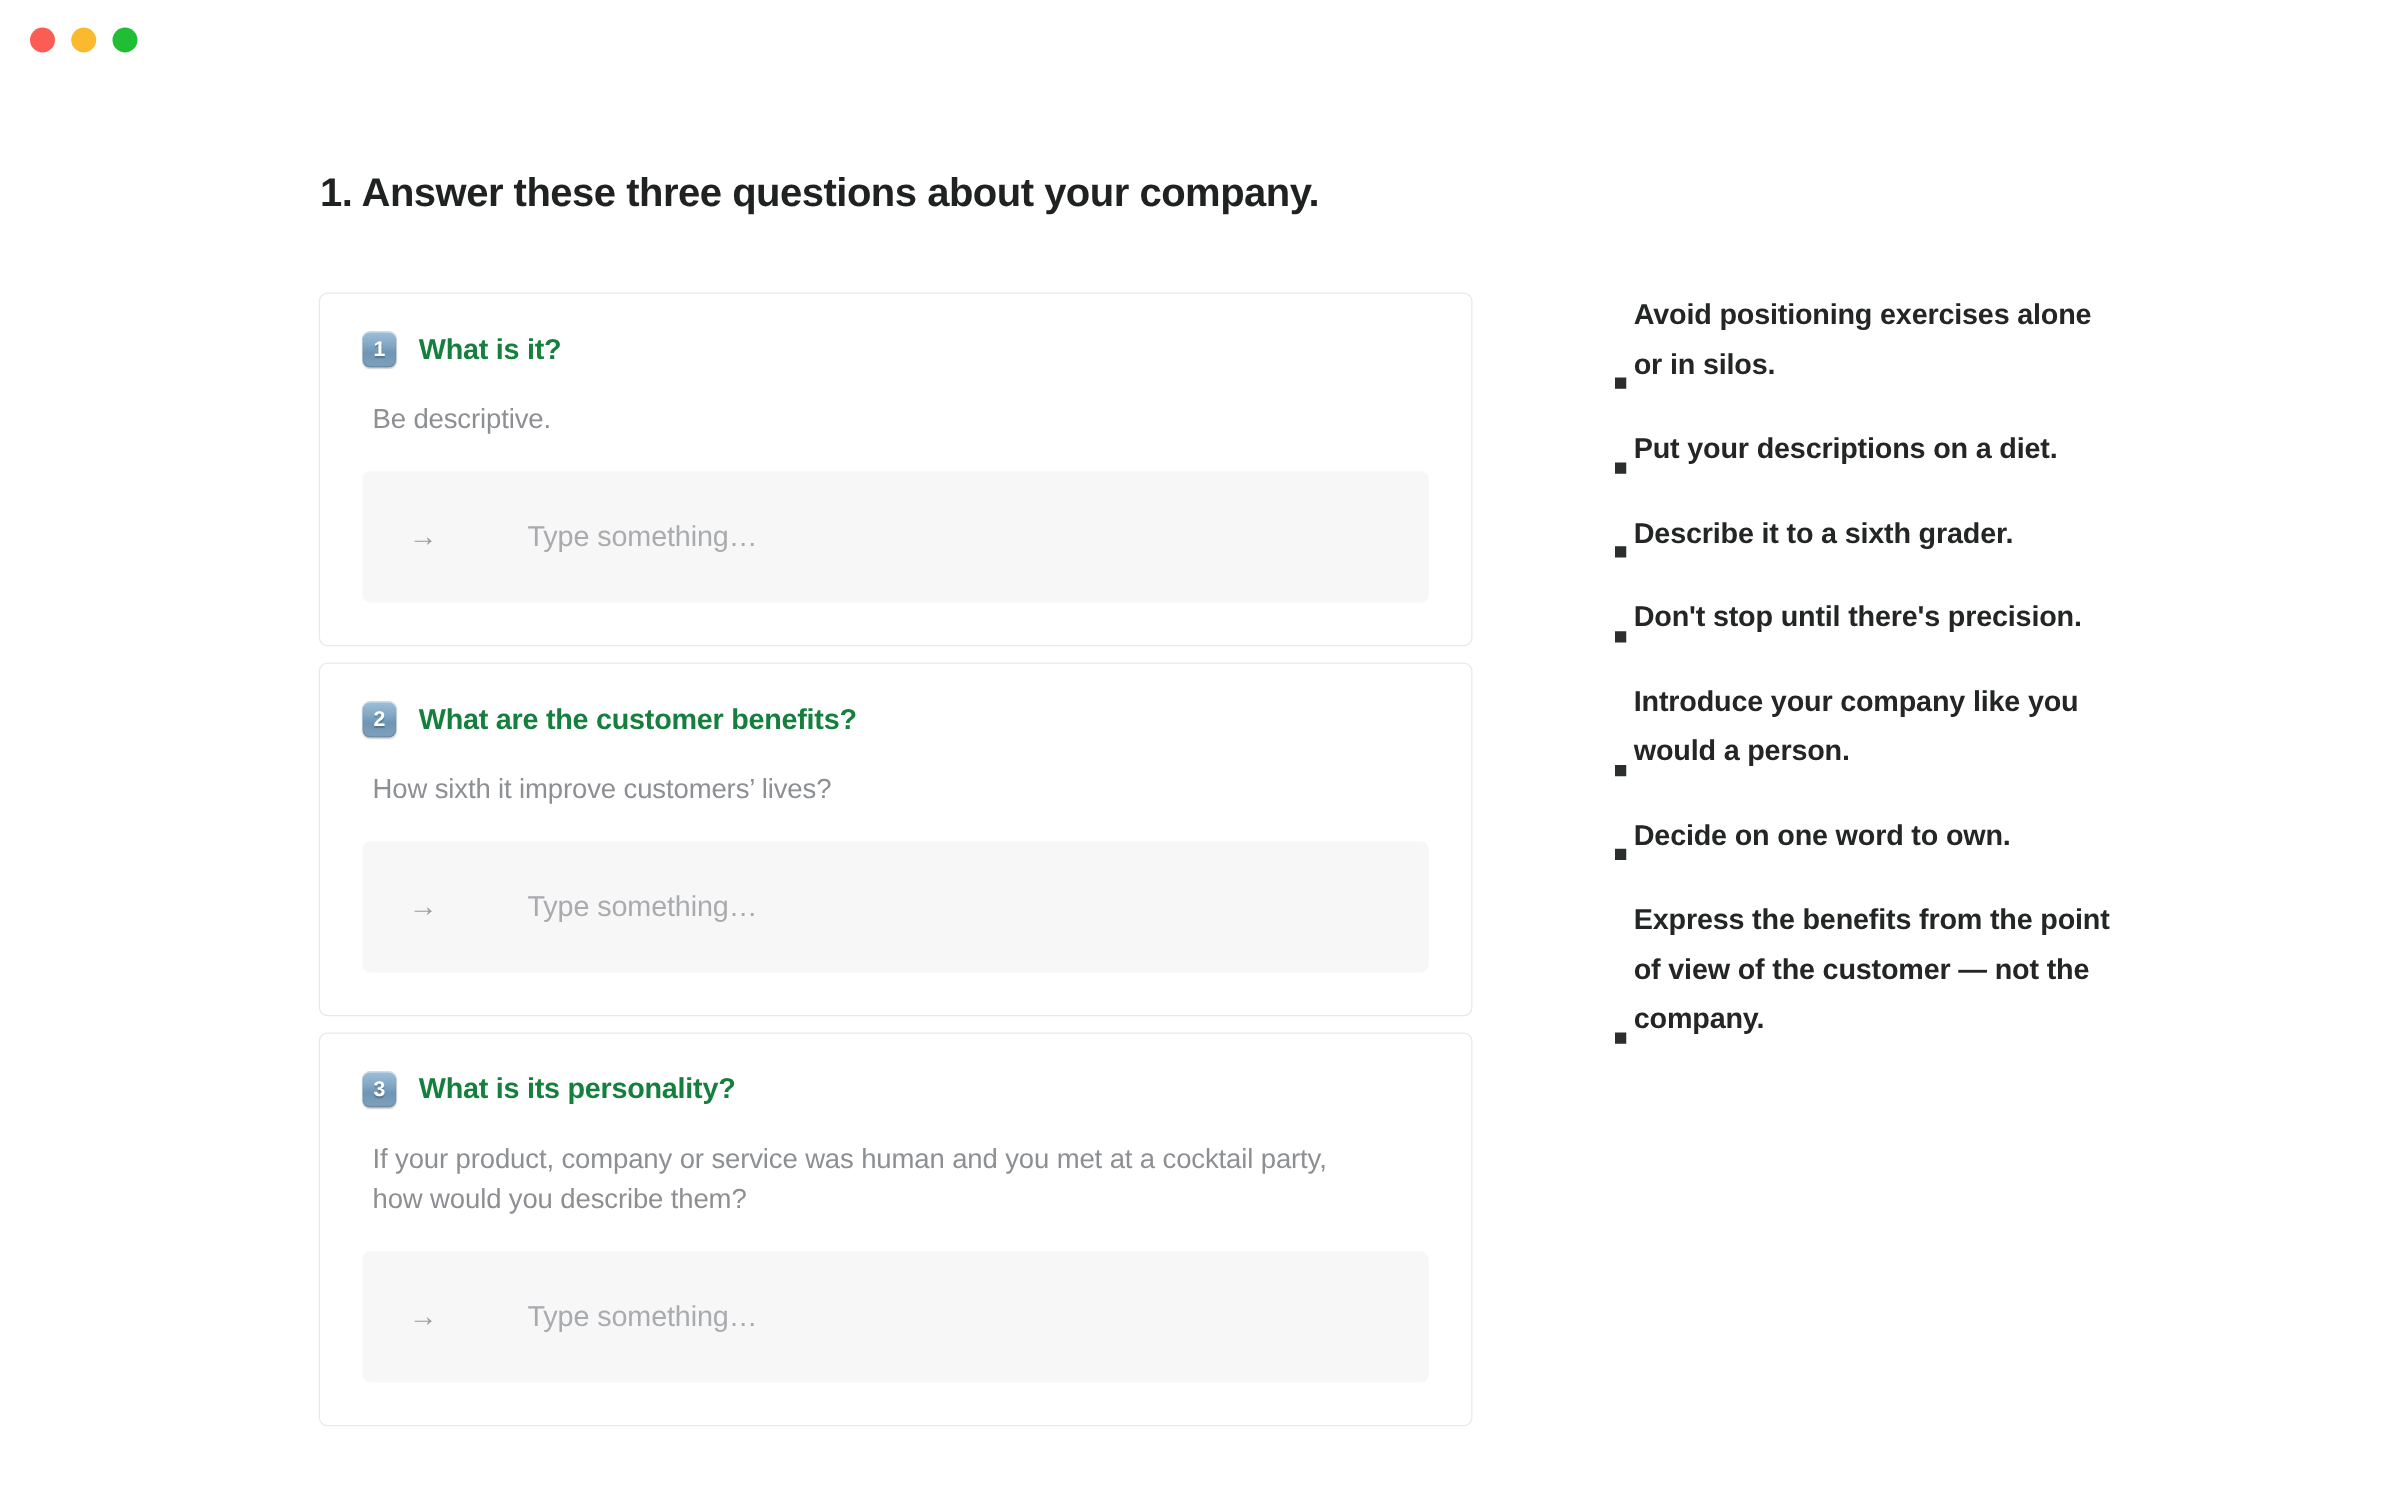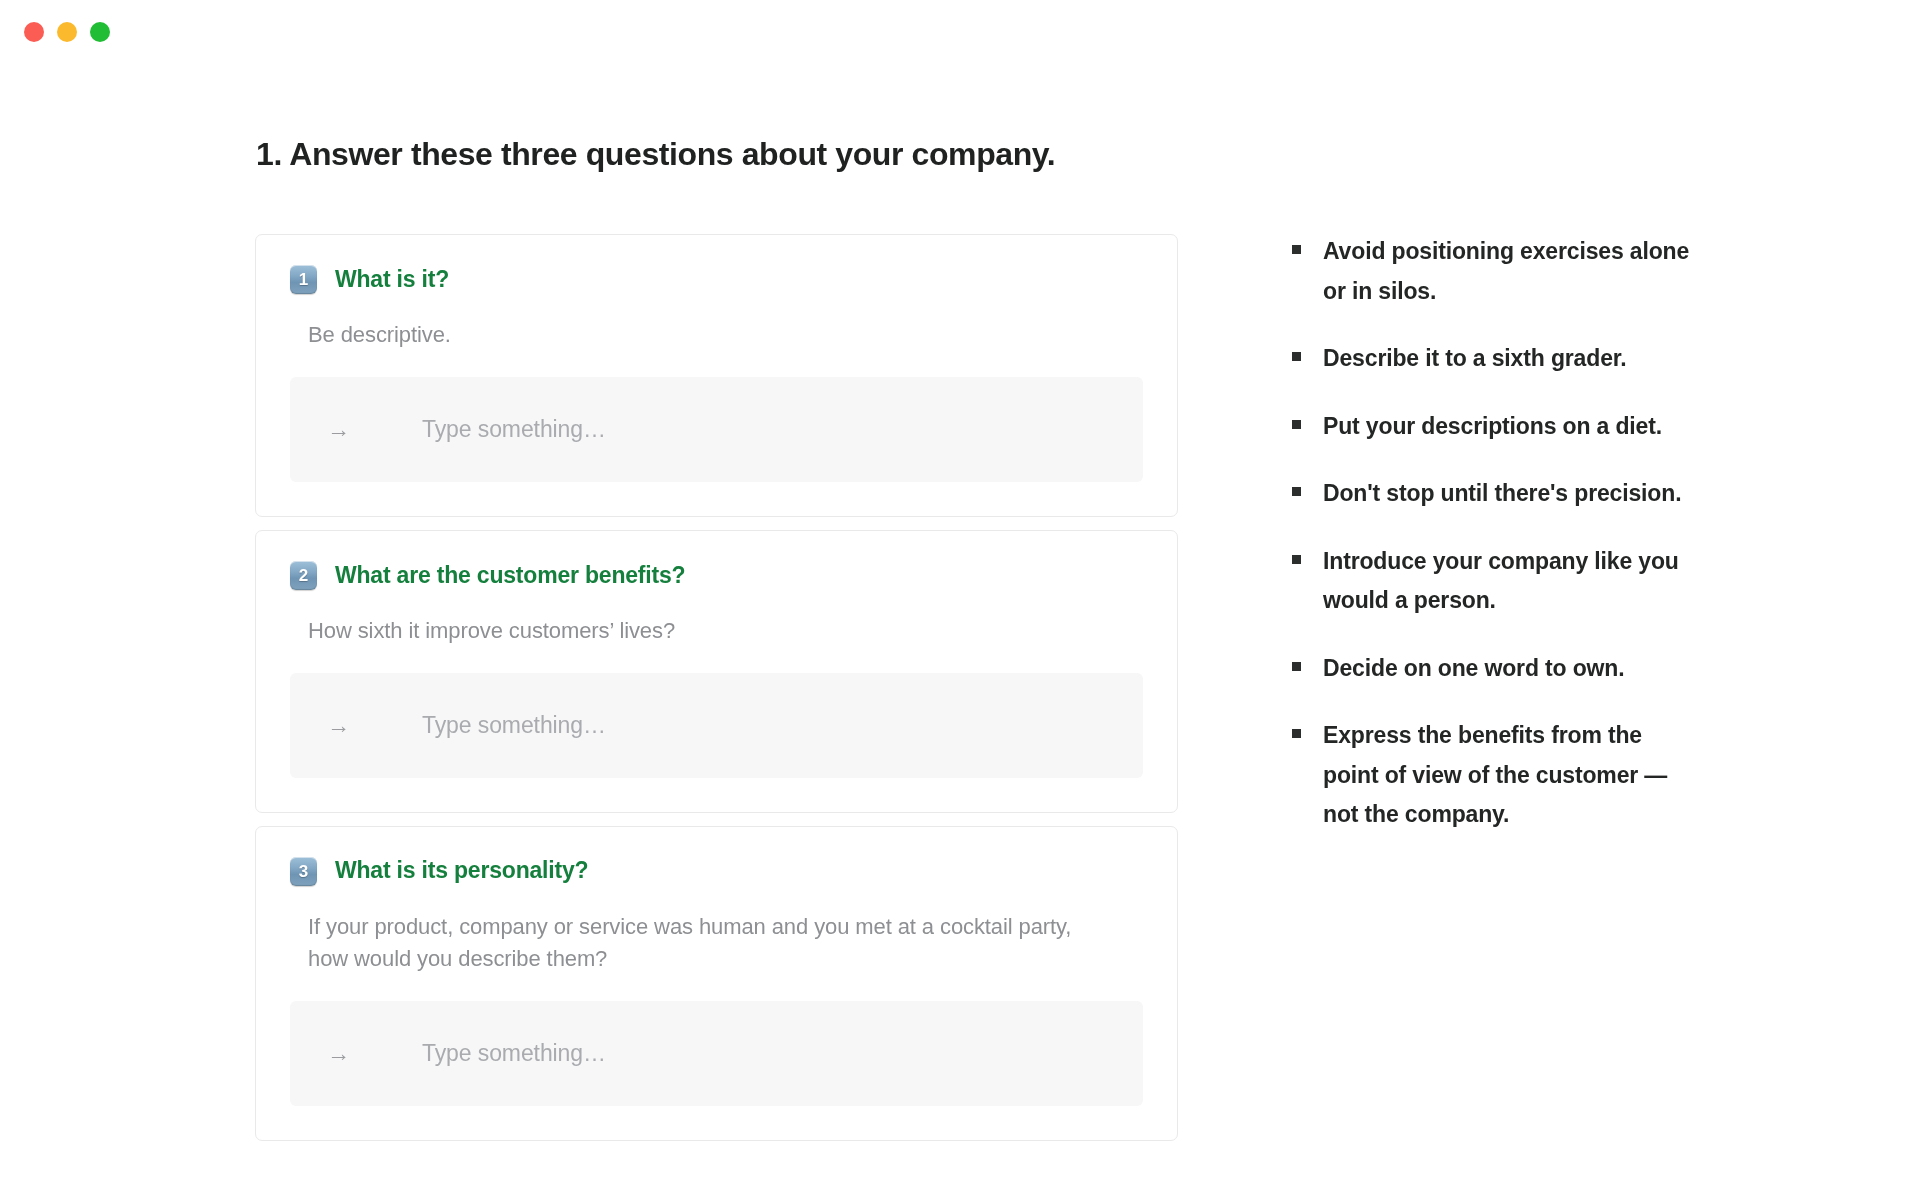--- a/index.html
+++ b/index.html
@@ -111,21 +111,21 @@
     letter-spacing: -0.2px;
     line-height: 1.2;
   }
 
   .q-sub {
     font-size: 22px;
     font-weight: 400;
     color: #8d8f92;
     line-height: 1.45;
     letter-spacing: -0.1px;
-    margin-left: 18px;
+    margin-left: 8px;
     margin-bottom: 26px;
     max-width: 790px;
   }
 
   .q-input {
     background: #f7f7f8;
     border-radius: 6px;
     height: 105px;
     display: flex;
     align-items: center;
@@ -147,22 +147,22 @@
 
   
   .tips-col {
     position: absolute;
     left: 1292px;
     top: 232px;
     width: 400px;
   }
   .tip-item {
     display: flex;
-    align-items: flex-start;
-    gap: 22px;
+    align-items: flex-end;
+    gap: 6px;
     margin-bottom: 28px;
   }
   .tip-bullet {
     width: 9px;
     height: 9px;
     background: #2b2e2c;
     margin-top: 13px;
     flex: none;
   }
   .tip-text {
@@ -234,28 +234,28 @@
 
   </div>
 
   <div class="tips-col">
     <div class="tip-item">
       <span class="tip-bullet"></span>
       <span class="tip-text">Avoid positioning exercises alone or in silos.</span>
     </div>
     <div class="tip-item">
       <span class="tip-bullet"></span>
+      <span class="tip-text">Put your descriptions on a diet.</span>
+    </div>
+    <div class="tip-item">
+      <span class="tip-bullet"></span>
       <span class="tip-text">Describe it to a sixth grader.</span>
     </div>
     <div class="tip-item">
       <span class="tip-bullet"></span>
-      <span class="tip-text">Put your descriptions on a diet.</span>
-    </div>
-    <div class="tip-item">
-      <span class="tip-bullet"></span>
       <span class="tip-text">Don't stop until there's precision.</span>
     </div>
     <div class="tip-item">
       <span class="tip-bullet"></span>
       <span class="tip-text">Introduce your company like you would a person.</span>
     </div>
     <div class="tip-item">
       <span class="tip-bullet"></span>
       <span class="tip-text">Decide on one word to own.</span>
     </div>

